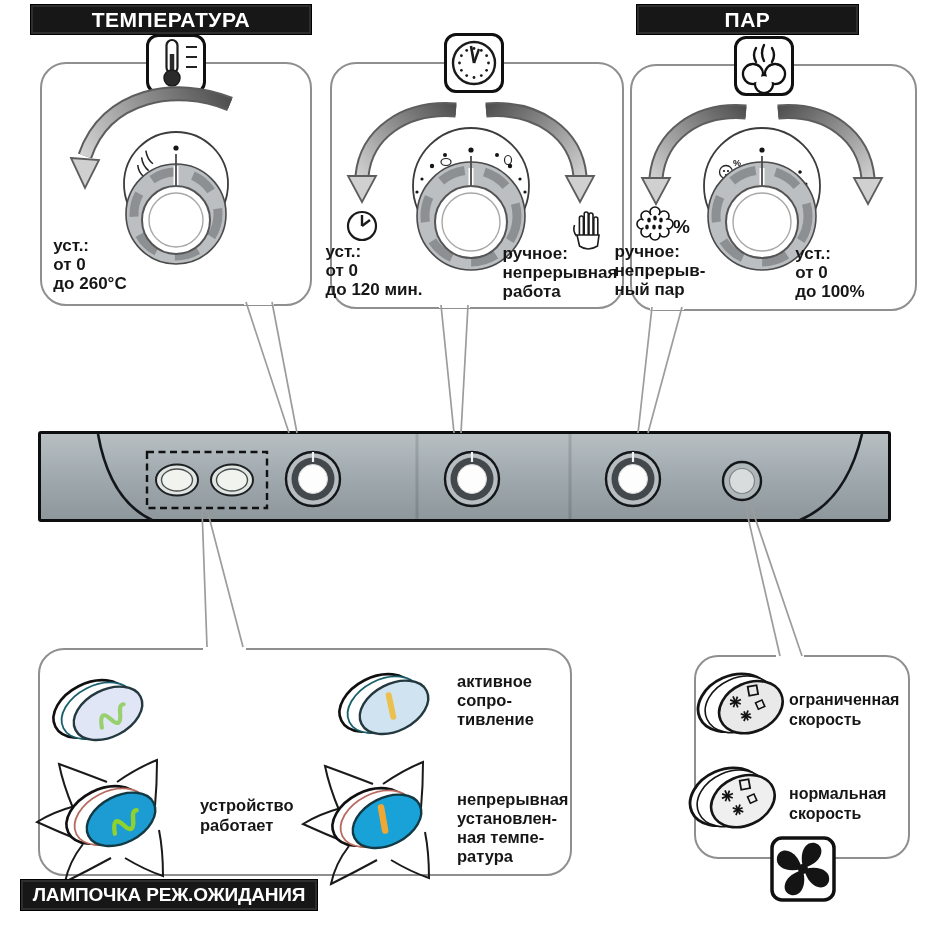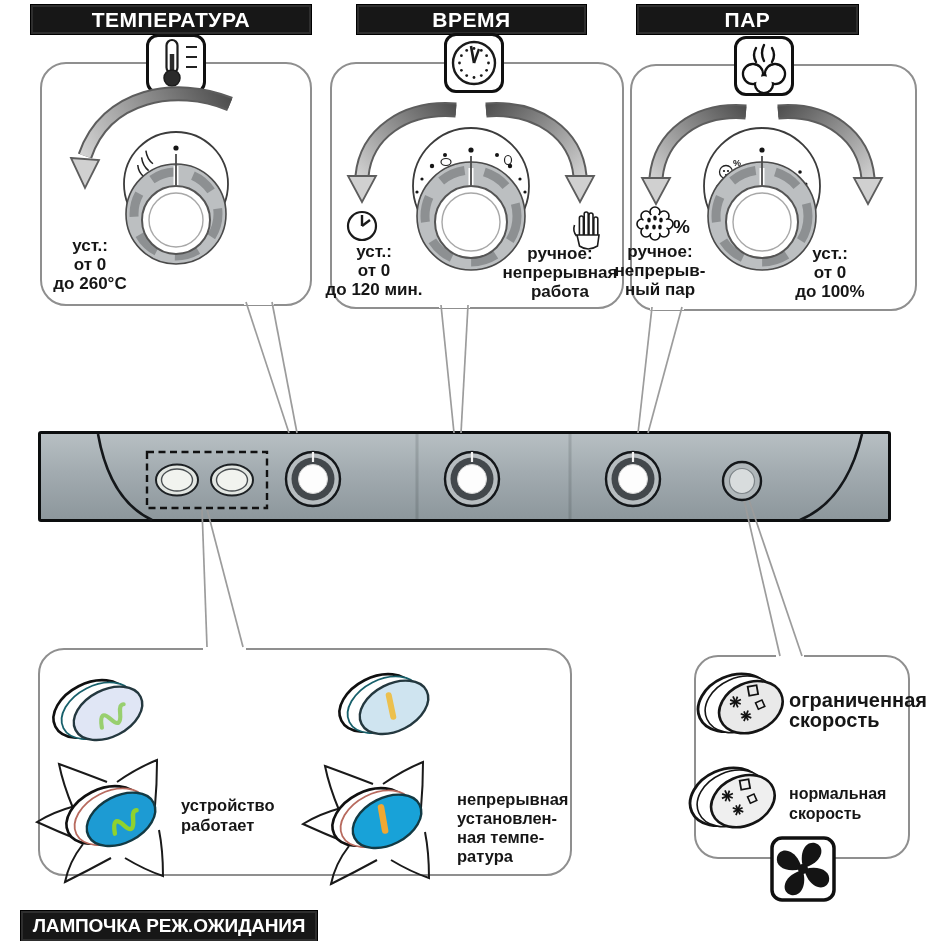--- a/index.html
+++ b/index.html
@@ -20,32 +20,31 @@
     border:1px solid #000; box-shadow:inset 0 0 0 2px #2e2e2e;
   }
   .callout { position:absolute; background:#fff; border:2px solid #8f8f8f; border-radius:26px; }
   .iconbox { position:absolute; width:60px; height:60px; background:#fff; border:3px solid #101010; border-radius:12px; box-sizing:border-box; }
   .panel {
     position:absolute; left:38px; top:431px; width:853px; height:91px; box-sizing:border-box;
     border:3px solid #0c0e0f; border-radius:3px;
     background:linear-gradient(180deg,#b7bfc3 0%, #a2abb0 45%, #8d979c 100%);
   }
   .txt { position:absolute; font-weight:700; font-size:17px; line-height:19px; white-space:pre-line; color:#161616; }
-  .txt.center { transform:translateX(-50%); text-align:center; }
+  .txt.center { transform:translateX(-50%); }
   .txt2 { position:absolute; font-weight:700; font-size:16.5px; line-height:20px; white-space:pre-line; color:#161616; }
   svg.art { position:absolute; left:0; top:0; pointer-events:none; }
   svg text { font-family:"Liberation Sans", sans-serif; font-weight:700; fill:#161616; }
 </style>
 </head>
 <body>
 
 <div id="stage">
 
   <div class="hbar" style="left:30px;top:4px;width:280px">ТЕМПЕРАТУРА</div>
-  <div class="hbar" style="left:356px;top:4px;width:229px">ВРЕМЯ</div>
   <div class="hbar" style="left:636px;top:4px;width:221px">ПАР</div>
 
   <div class="callout" style="left:40px;top:62px;width:268px;height:240px"></div>
   <div class="callout" style="left:330px;top:62px;width:290px;height:243px"></div>
   <div class="callout" style="left:630px;top:64px;width:283px;height:243px"></div>
 
   <div class="iconbox" style="left:146px;top:34px"></div>
   <div class="iconbox" style="left:444px;top:33px"></div>
   <div class="iconbox" style="left:734px;top:36px"></div>
 
@@ -390,26 +389,29 @@
   <div class="txt center" style="left:560px;top:244px">ручное:
 непрерывная
 работа</div>
   <div class="txt center" style="left:660px;top:242px">ручное:
 непрерыв-
 ный пар</div>
   <div class="txt center" style="left:830px;top:244px">уст.:
 от 0
 до 100%</div>
 
-  <div class="txt2" style="left:181px;top:795px">устройство
+  <div class="txt2" style="left:200px;top:795px">устройство
 работает</div>
+  <div class="txt2" style="left:457px;top:672px;line-height:19px">активное
+сопро-
+тивление</div>
   <div class="txt2" style="left:457px;top:790px;line-height:19px">непрерывная
 установлен-
 ная темпе-
 ратура</div>
-  <div class="txt2" style="left:789px;top:690px;font-size:20px">ограниченная
+  <div class="txt2" style="left:789px;top:690px;font-size:16px">ограниченная
 скорость</div>
   <div class="txt2" style="left:789px;top:784px;font-size:16px">нормальная
 скорость</div>
 
-  <div class="fbar" style="left:20px;top:910px;width:296px">ЛАМПОЧКА РЕЖ.ОЖИДАНИЯ</div>
+  <div class="fbar" style="left:20px;top:879px;width:296px">ЛАМПОЧКА РЕЖ.ОЖИДАНИЯ</div>
 
 </div>
 
 </body></html>

